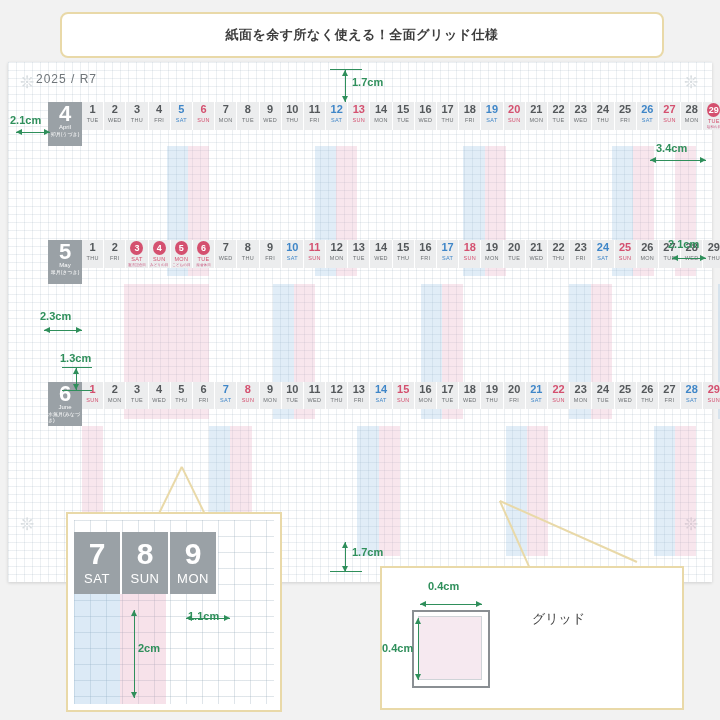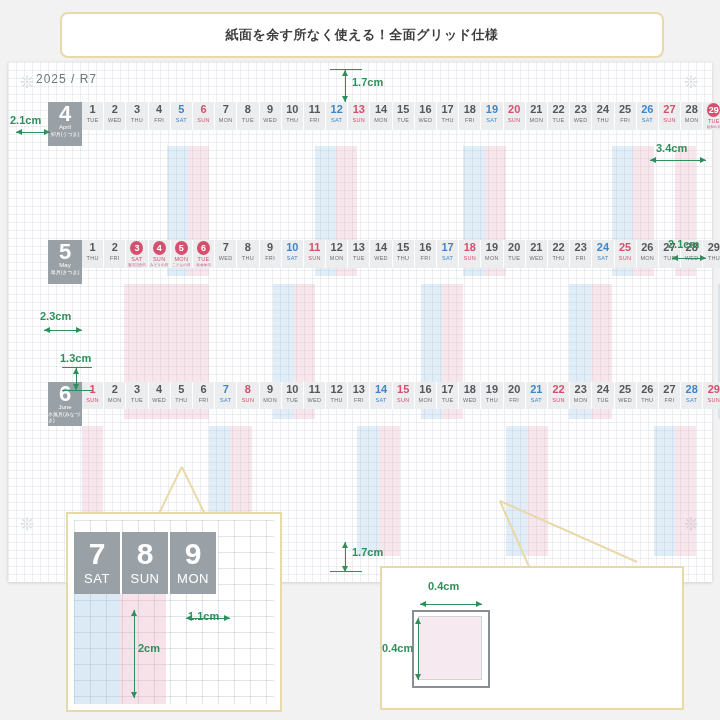--- a/index.html
+++ b/index.html
@@ -757,14 +757,15 @@
 </div>
 
 <div class="callout callout-right">
   <div class="sq-outer"></div>
   <div class="sq-inner"></div>
   <div class="arrowH" style="left:38px;top:36px;width:62px;"></div>
   <div class="meas" style="left:46px;top:12px;">0.4cm</div>
   <div class="arrowV" style="left:36px;top:50px;height:62px;"></div>
   <div class="meas" style="left:0px;top:74px;">0.4cm</div>
   <div class="rtext">
+    <div>グリッド</div>
   </div>
 </div>
 
 </body></html>

